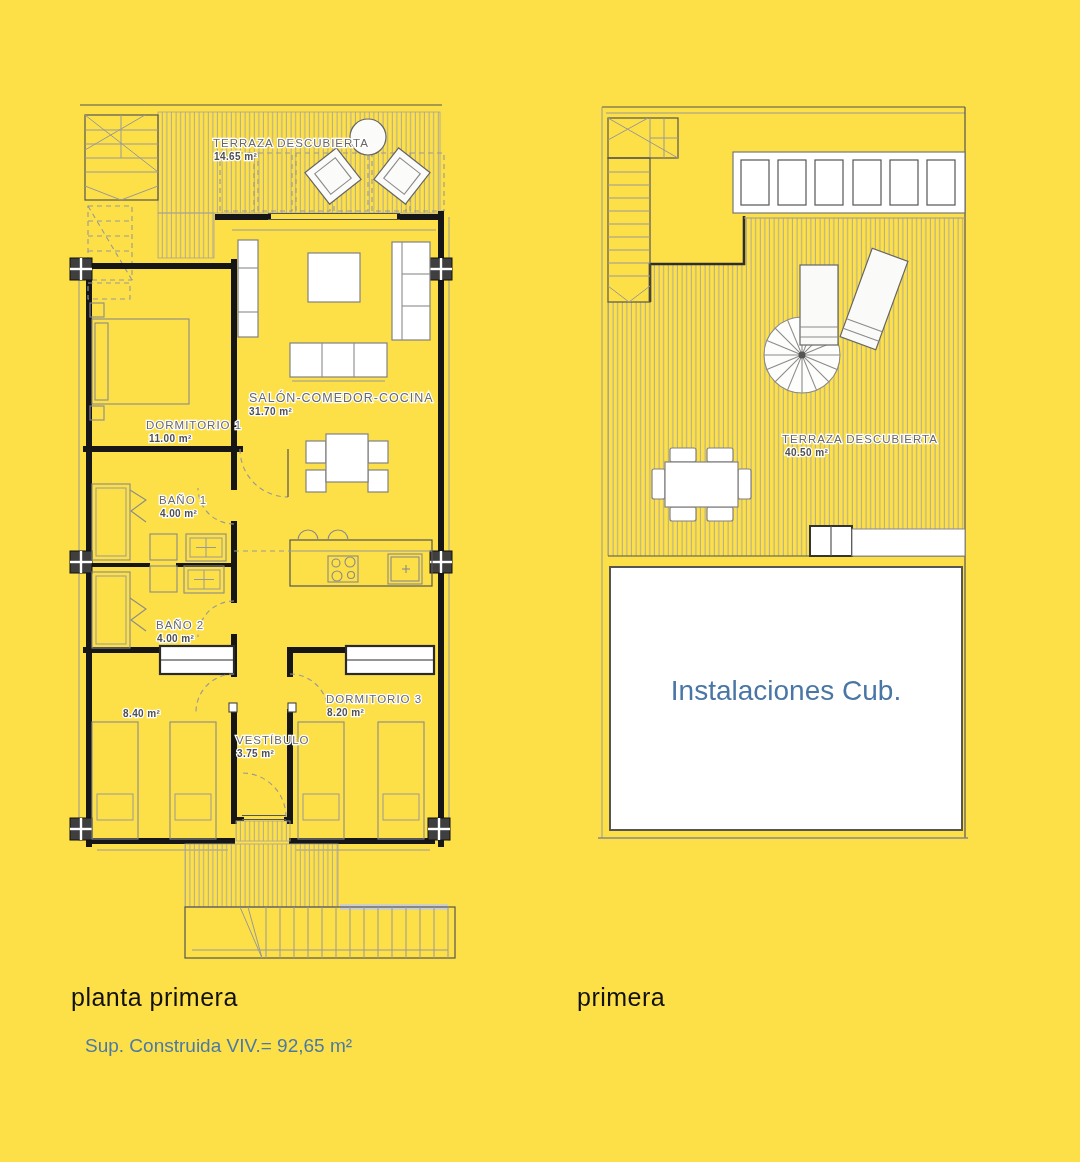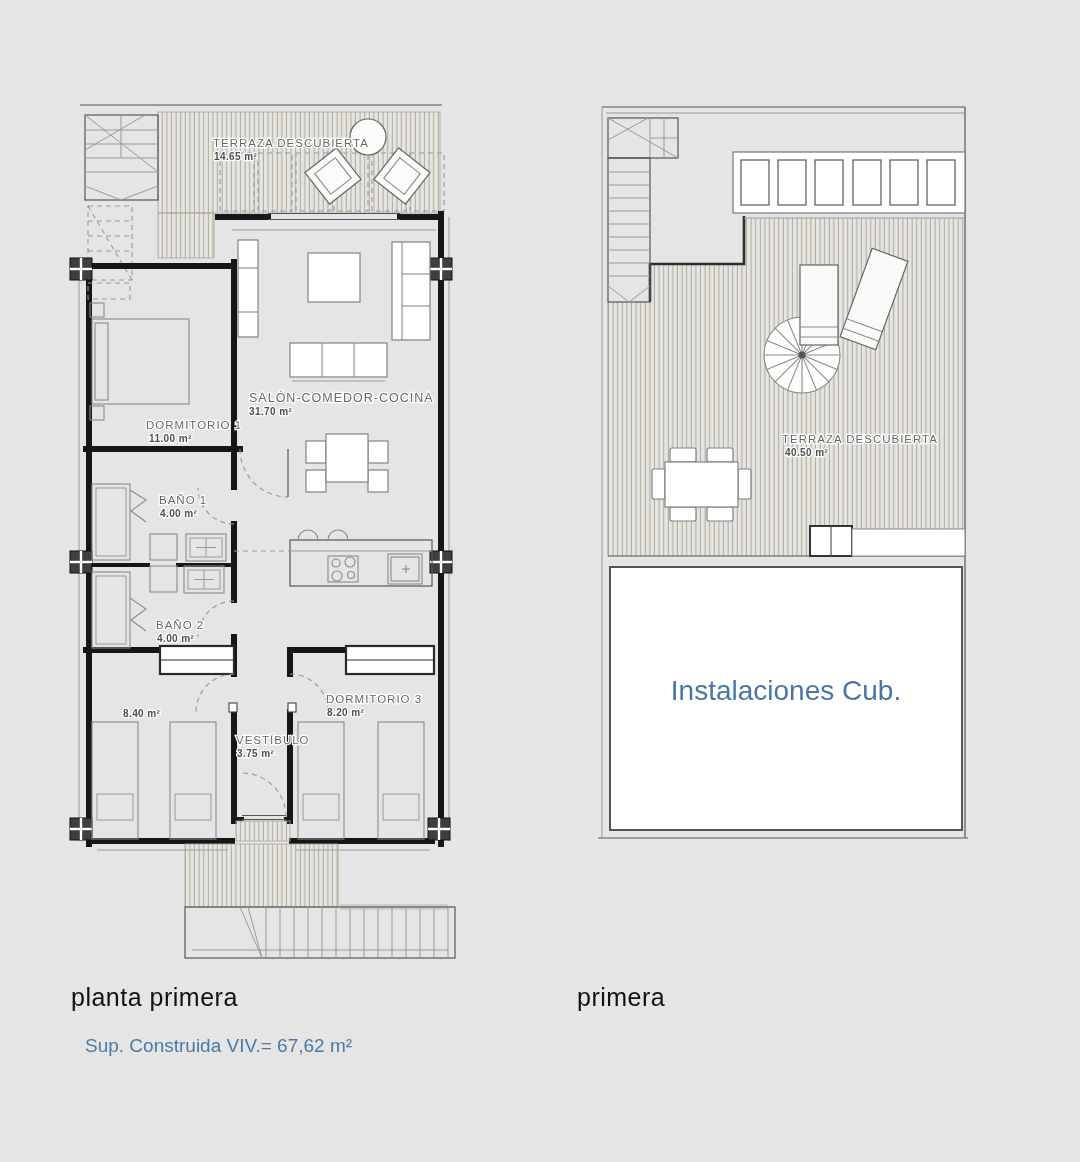--- a/index.html
+++ b/index.html
@@ -1,16 +1,16 @@
 <!DOCTYPE html>
 <html><head>
 <meta charset="utf-8">
 <style>
   html,body{margin:0;padding:0;background:#ffffff;}
-  .canvas{position:relative;width:1080px;height:1162px;background:#e5e5e5;overflow:hidden;
+  .canvas{position:relative;width:1080px;height:1162px;background:#fde047;overflow:hidden;
           font-family:"Liberation Sans", sans-serif;}
   svg{position:absolute;left:0;top:0;}
 
   
   .w  {stroke:#161616;stroke-width:6;fill:none;stroke-linecap:square;}
   .w4 {stroke:#161616;stroke-width:4;fill:none;stroke-linecap:square;}
   .t1 {stroke:#555;stroke-width:1.2;fill:none;}
   .t2 {stroke:#999;stroke-width:1;fill:none;}
   .fw {stroke:#828282;stroke-width:1.2;fill:#fff;}
   .fn {stroke:#8a8a8a;stroke-width:1.1;fill:none;}
@@ -409,15 +409,15 @@
     <text x="782" y="443" class="rl">TERRAZA DESCUBIERTA</text>
     <text x="785" y="456" class="ra">40.50 m²</text>
 
     <rect x="610" y="567" width="352" height="263" fill="#fff" stroke="#555" stroke-width="2"></rect>
     <text x="786" y="700" text-anchor="middle" class="big">Instalaciones Cub.</text>
     <line x1="598" y1="838" x2="968" y2="838" stroke="#888" stroke-width="1.5"></line>
   </g>
 </svg>
 
   <div class="caption" style="left:71px;top:983px;">planta primera</div>
-  <div class="subcaption" style="left:85px;top:1035px;">Sup. Construida VIV.= 67,62 m²</div>
+  <div class="subcaption" style="left:85px;top:1035px;">Sup. Construida VIV.= 92,65 m²</div>
   <div class="caption" style="left:577px;top:983px;">primera</div>
 </div>
 
 </body></html>

